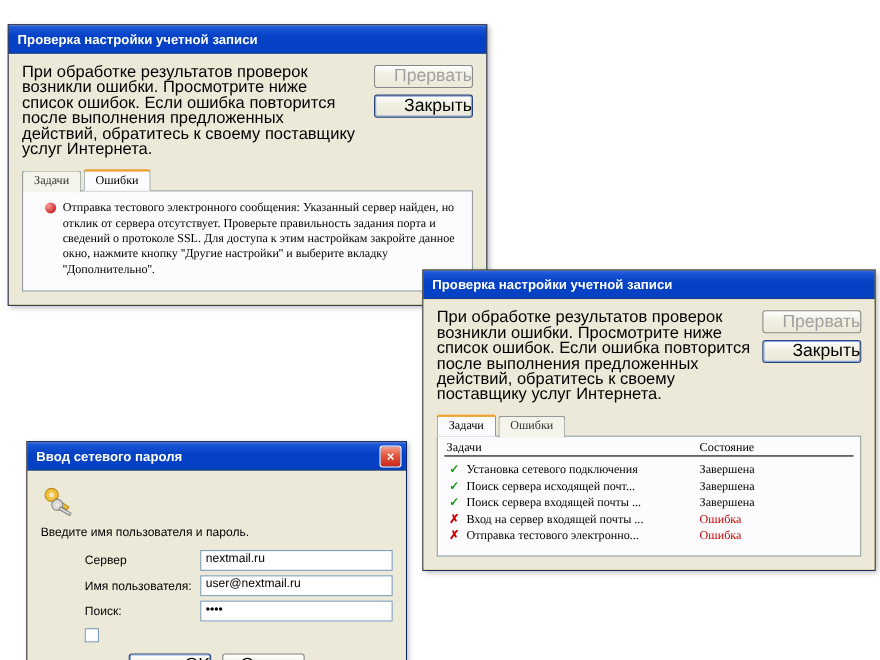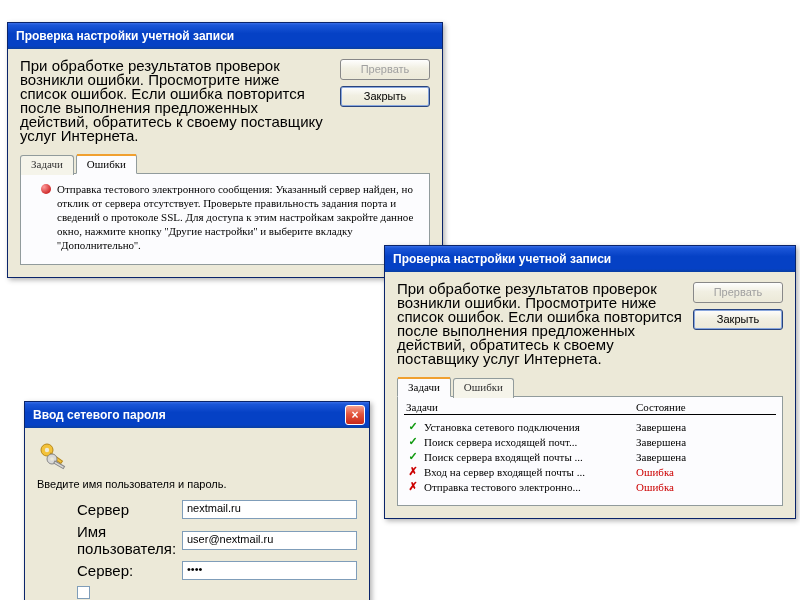--- a/index.html
+++ b/index.html
@@ -48,22 +48,22 @@
     background: #ece9d8;
   }
   .top-row { display: flex; }
   .msg-text { flex: 1; font-size: 15px; line-height: 14px; }
   .right-btns { width: 90px; display: flex; flex-direction: column; gap: 6px; margin-left: 10px; }
   .xp-btn {
     background: linear-gradient(to bottom, #fefefe, #f1efe2 45%, #ece9d8);
     border: 1px solid #888;
     border-radius: 3px;
     padding: 2px 0;
-    font-size: 11px;
-    text-align: center;
+    font-size: 16px;
+    text-align: right;
     box-shadow: inset 0 0 1px #fff;
     height: 21px;
     line-height: 15px;
   }
   .xp-btn.default { border: 1px solid #29447e; box-shadow: 0 0 0 1px #88a6dd inset; }
   .xp-btn.disabled { color: #a0a0a0; }
   .tabstrip { margin-top: 10px; position: relative; font-family: Liberation Serif, serif; }
   .tabs { display: flex; position: relative; z-index: 2; }
   .tab {
     padding: 3px 10px 3px 10px;
@@ -108,21 +108,21 @@
   .cross { color:#c00; font-weight:bold; }
   .status-err { color:#c00; }
   
   .pw-body { padding: 12px; background:#ece9d8; }
   .pw-top { display:flex; align-items:flex-start; margin-bottom:10px;flex-direction:column;}
   .key-icon {
     width:32px; height:32px; margin-right:10px; position:relative;
   }
   .key-icon svg { width:32px; height:32px; }
   .form-row { display:flex; align-items:center; margin:4px 0 4px 40px; }
-  .form-row .lbl { width:105px; font-size:15px; }
+  .form-row .lbl { width:105px; font-size:11px; }
   .form-row .inp {
     flex:1; background:#fff; border:1px solid #7f9db9;
     height:19px; padding:1px 4px; font-size:11px;
   }
   .chk-row { margin:6px 0 10px 40px; display:flex; align-items:center; }
   .chk-row .cb { width:13px; height:13px; border:1px solid #7f9db9; background:#fff; margin-right:5px;}
   .btn-row { display:flex; justify-content:center; gap:10px; margin-top:2px;}
   .btn-row .xp-btn { width:75px; }
 </style>
 </head>
@@ -240,21 +240,21 @@
     </div>
     <div class="form-row">
       <div class="lbl">Сервер</div>
       <div class="inp">nextmail.ru</div>
     </div>
     <div class="form-row">
       <div class="lbl">Имя пользователя:</div>
       <div class="inp">user@nextmail.ru</div>
     </div>
     <div class="form-row">
-      <div class="lbl">Сервер:</div>
+      <div class="lbl">Поиск:</div>
       <div class="inp">••••</div>
     </div>
     <div class="chk-row">
       <div class="cb"></div>
     </div>
     <div class="btn-row">
       <div class="xp-btn default">OK</div>
       <div class="xp-btn">Отмена</div>
     </div>
   </div>

